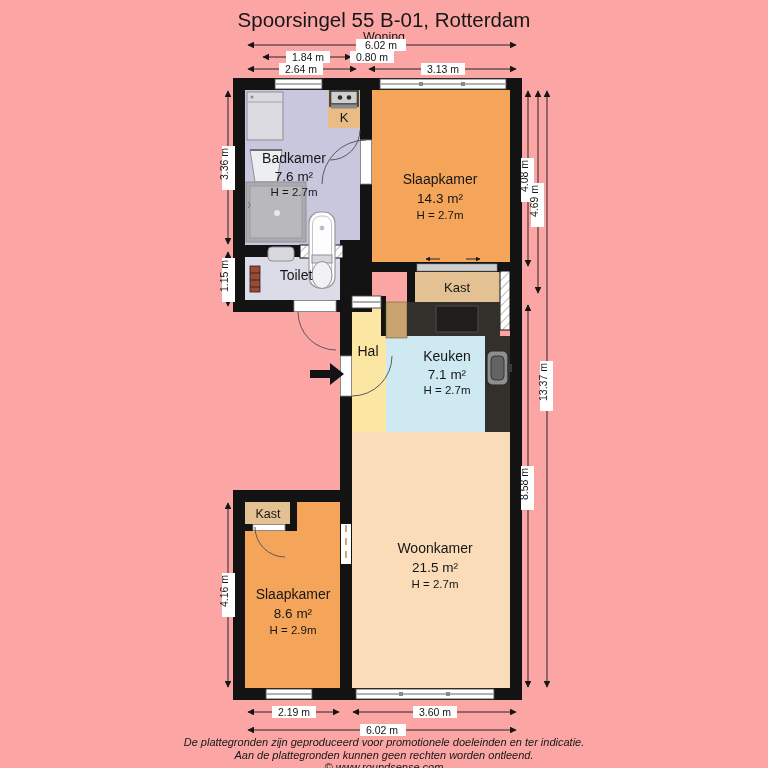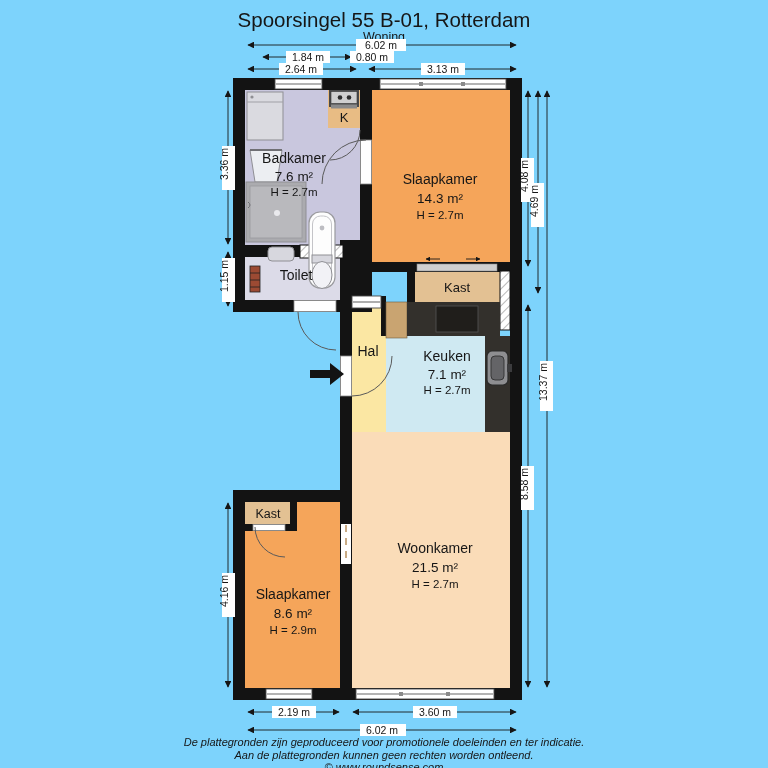--- a/index.html
+++ b/index.html
@@ -1,16 +1,16 @@
 <!DOCTYPE html>
 <html><head>
 <meta charset="utf-8">
 <style>
   html,body{margin:0;padding:0;background:#ffffff;width:768px;height:768px;overflow:hidden;}
-  #stage{position:relative;width:768px;height:768px;background:#7dd3fc;}
+  #stage{position:relative;width:768px;height:768px;background:#fca5a5;}
   svg{position:absolute;left:0;top:0;}
   text{font-family:"Liberation Sans", sans-serif;fill:#161616;}
   .roomname{font-size:14px;}
   .roomarea{font-size:13.5px;}
   .roomh{font-size:11.5px;}
   .dim{font-size:10.5px;}
   .dimline{stroke:#161616;stroke-width:0.9;fill:none;}
   .arc{stroke:#5a5a5a;stroke-width:1;fill:none;}
   .win{fill:#ffffff;stroke:#4a4a4a;stroke-width:0.9;}
   .winline{stroke:#9a9a9a;stroke-width:1.6;}

